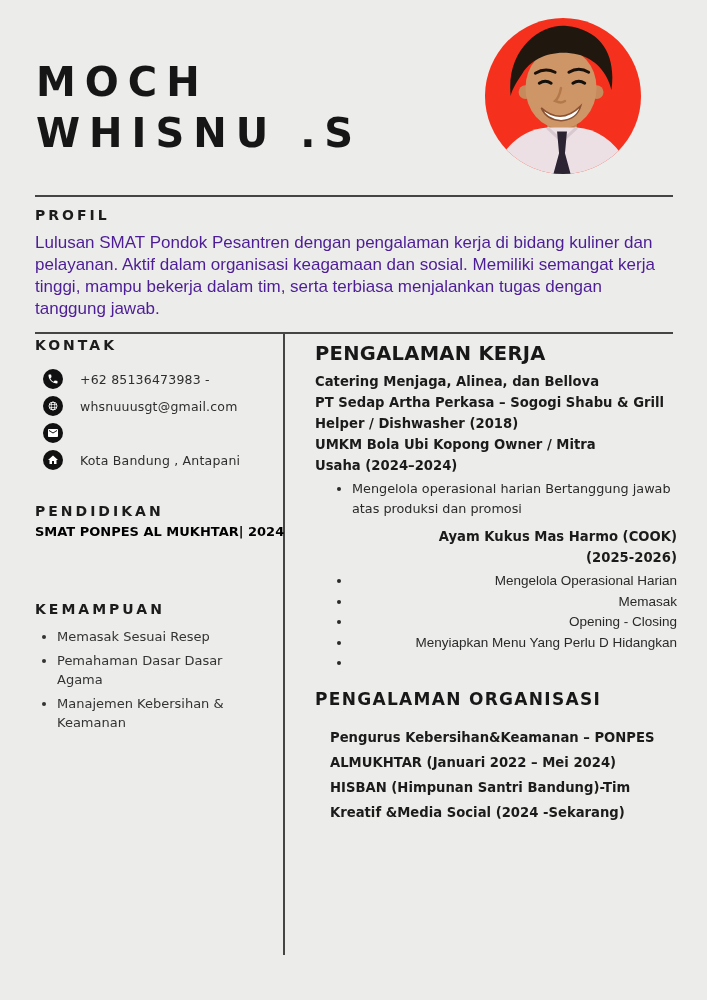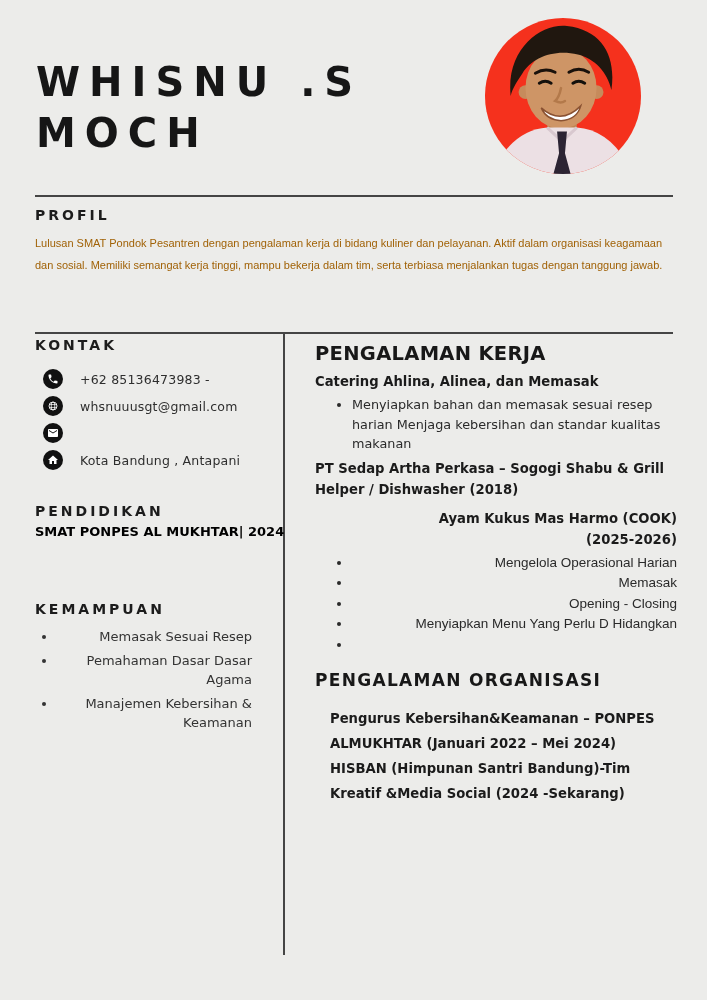--- a/index.html
+++ b/index.html
@@ -46,23 +46,23 @@
   .section-heading {
     font-size: 14px;
     font-weight: 800;
     letter-spacing: 3px;
     color: #1c1c1c;
     margin: 0 0 9px 0;
   }
   .profil p {
     margin: 0;
     font-family: "Liberation Sans", sans-serif;
-    font-size: 11px;
+    font-size: 17px;
     line-height: 22px;
-    color: #a16207;
+    color: #4c1d95;
   }
 
   
   .left-col { position: absolute; left: 35px; top: 337px; width: 238px; }
   .right-col { position: absolute; left: 315px; top: 342px; width: 362px; }
 
   
   .kontak-heading { margin-bottom: 16px; }
   .contact-row { display: flex; align-items: center; margin-bottom: 7px; min-height: 20px; padding-left: 8px; }
   .contact-icon {
@@ -75,21 +75,21 @@
   }
   .contact-icon svg { width: 12px; height: 12px; display: block; }
   .contact-text { font-size: 12.5px; color: #2e2e2e; letter-spacing: 0.2px; }
 
   
   .pendidikan-heading { margin-top: 33px; margin-bottom: 5px; }
   .edu-detail { font-size: 13px; font-weight: 700; color: #000000; white-space: nowrap; margin: 0; }
 
   
   .kemampuan-heading { margin-top: 62px; margin-bottom: 10px; }
-  .skill-list { margin: 0; padding: 0 0 0 22px; width: 195px; text-align: right; }
+  .skill-list { margin: 0; padding: 0 0 0 22px; width: 195px; }
   .skill-list li { font-size: 13px; line-height: 19px; color: #333333; margin-bottom: 5px; }
 
   
   .kerja-heading {
     font-size: 19.5px;
     font-weight: 800;
     letter-spacing: 0.3px;
     color: #181818;
     margin: 0 0 6px 0;
   }
@@ -116,22 +116,22 @@
     line-height: 25px;
     color: #1b1b1b;
   }
 </style>
 </head>
 <body>
 
 <div class="page">
 
   <h1 class="name">
+    <span>MOCH</span>
     <span>WHISNU .S</span>
-    <span>MOCH</span>
   </h1>
 
   <div class="photo">
     <svg viewBox="0 0 160 160" width="158" height="158">
       <defs>
         <clipPath id="photoClip">
             <circle cx="80" cy="80" r="79"></circle>
           </clipPath>
       </defs>
       <g clip-path="url(#photoClip)">
@@ -225,34 +225,40 @@
       <li>Pemahaman Dasar Dasar Agama</li>
       <li>Manajemen Kebersihan &amp; Keamanan</li>
     </ul>
   </aside>
 
   <main class="right-col">
     <h2 class="kerja-heading">PENGALAMAN KERJA</h2>
 
     <div class="job">
       <div class="job-title">
-        <span>Catering Ahlina, Alinea, dan Memasak</span>
-      </div>
-      <ul class="job-bullets">
-        <li>Menyiapkan bahan dan memasak sesuai resep harian Menjaga kebersihan dan standar kualitas makanan</li>
-      </ul>
+        <span>Catering Menjaga, Alinea, dan Bellova</span>
+      </div>
     </div>
 
     <div class="job">
       <div class="job-title">
         <span>PT Sedap Artha Perkasa – Sogogi Shabu &amp; Grill</span>
         <span>Helper / Dishwasher (2018)</span>
       </div>
     </div>
 
+    <div class="job">
+      <div class="job-title">
+        <span>UMKM Bola Ubi Kopong Owner / Mitra</span>
+        <span>Usaha (2024–2024)</span>
+      </div>
+      <ul class="job-bullets">
+        <li>Mengelola operasional harian Bertanggung jawab atas produksi dan promosi</li>
+      </ul>
+    </div>
 
     <div class="job job-4">
       <div class="job-title">
         <span>Ayam Kukus Mas Harmo (COOK)</span>
         <span>(2025-2026)</span>
       </div>
       <ul class="job-bullets alt-font">
         <li>Mengelola Operasional Harian</li>
         <li>Memasak</li>
         <li>Opening - Closing</li>

